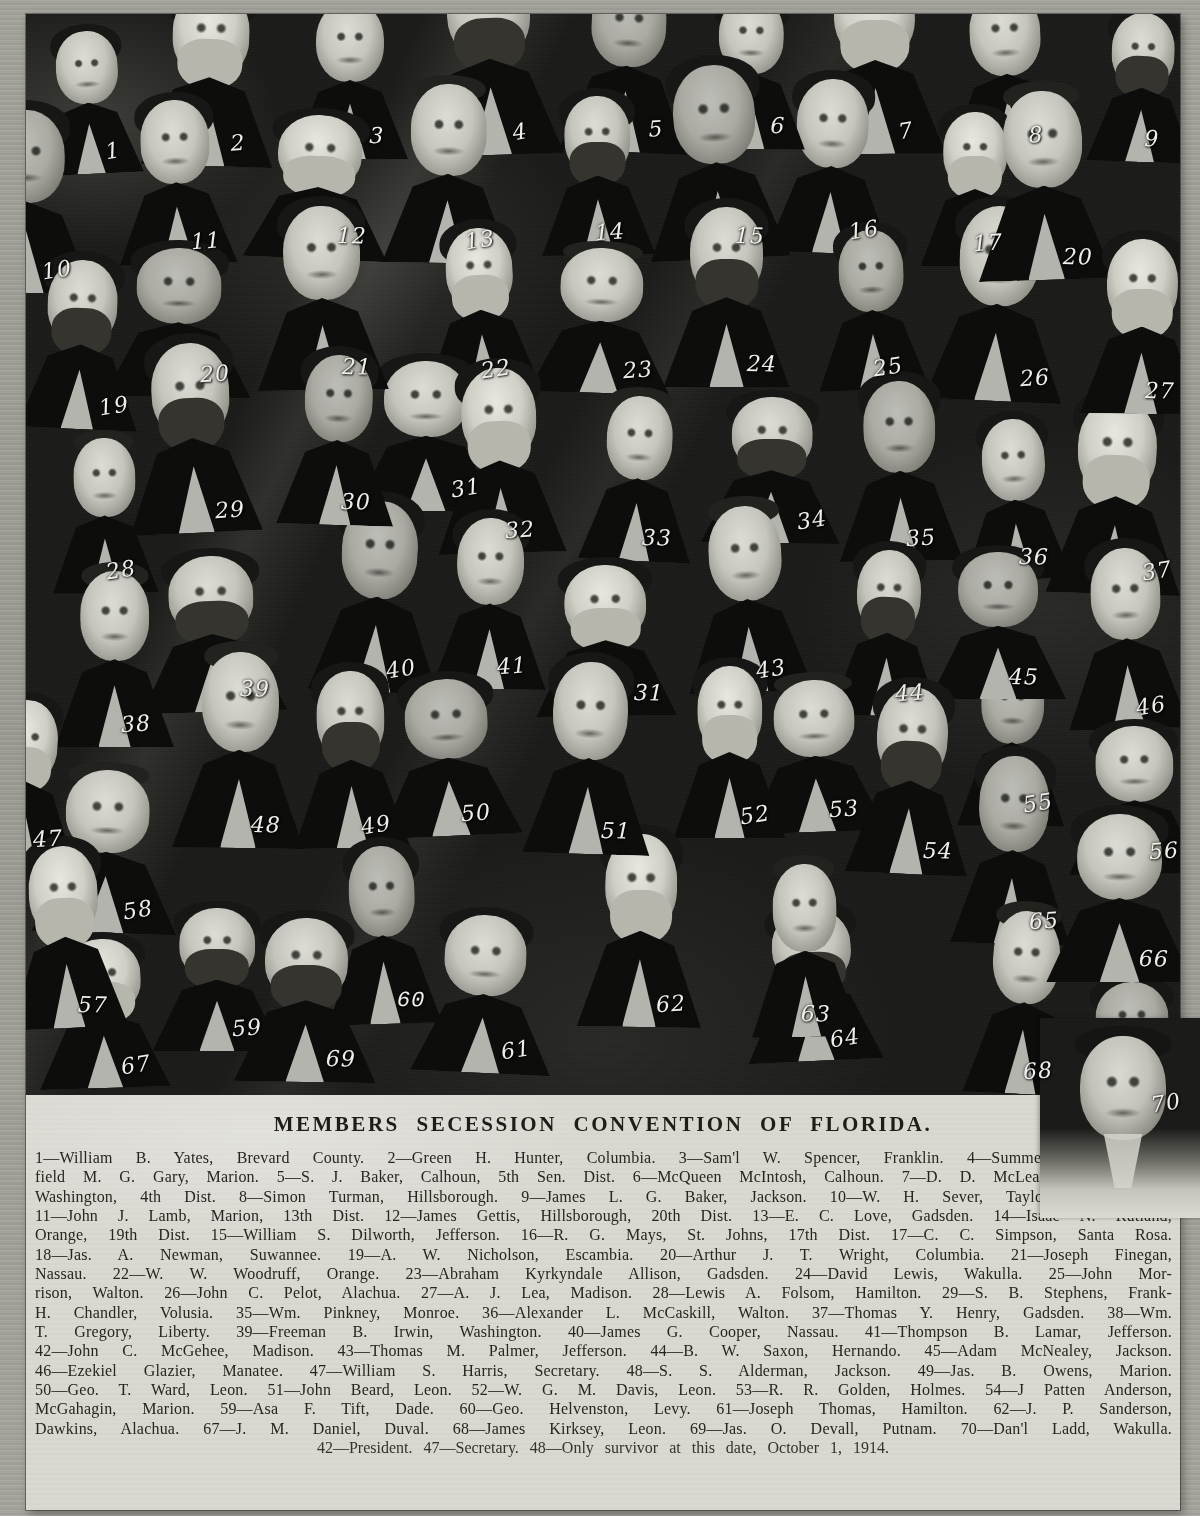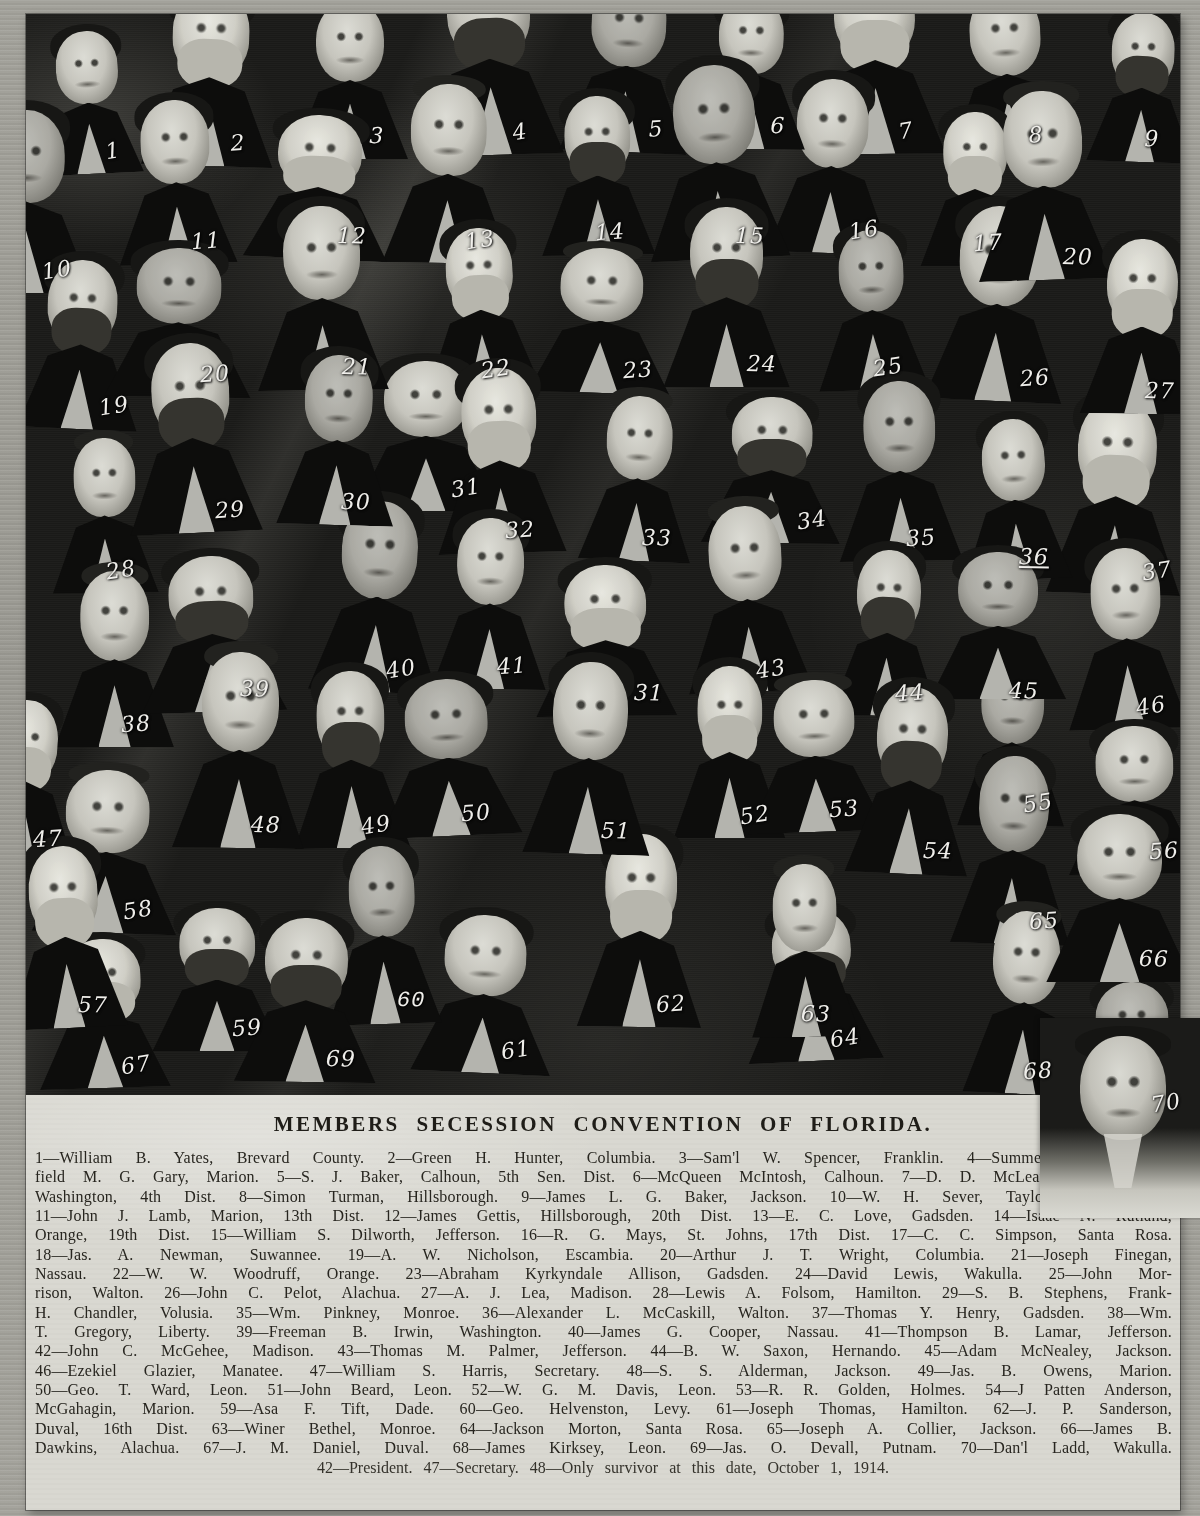--- a/index.html
+++ b/index.html
@@ -562,21 +562,20 @@
         <div class="cap-line">Orange, 19th Dist.  15—William S. Dilworth, Jefferson.  16—R. G. Mays, St. Johns, 17th Dist.  17—C. C. Simpson, Santa Rosa.</div>
         <div class="cap-line">18—Jas. A. Newman, Suwannee.  19—A. W. Nicholson, Escambia.  20—Arthur J. T. Wright, Columbia.  21—Joseph Finegan,</div>
         <div class="cap-line">Nassau.  22—W. W. Woodruff, Orange.  23—Abraham Kyrkyndale Allison, Gadsden.  24—David Lewis, Wakulla.  25—John Mor-</div>
         <div class="cap-line">rison, Walton.  26—John C. Pelot, Alachua.  27—A. J. Lea, Madison.  28—Lewis A. Folsom, Hamilton.  29—S. B. Stephens, Frank-</div>
         <div class="cap-line">H. Chandler, Volusia.  35—Wm. Pinkney, Monroe.  36—Alexander L. McCaskill, Walton.  37—Thomas Y. Henry, Gadsden.  38—Wm.</div>
         <div class="cap-line">T. Gregory, Liberty.  39—Freeman B. Irwin, Washington.  40—James G. Cooper, Nassau.  41—Thompson B. Lamar, Jefferson.</div>
         <div class="cap-line">42—John C. McGehee, Madison.  43—Thomas M. Palmer, Jefferson.  44—B. W. Saxon, Hernando.  45—Adam McNealey, Jackson.</div>
         <div class="cap-line">46—Ezekiel Glazier, Manatee.  47—William S. Harris, Secretary.  48—S. S. Alderman, Jackson.  49—Jas. B. Owens, Marion.</div>
         <div class="cap-line">50—Geo. T. Ward, Leon.  51—John Beard, Leon.  52—W. G. M. Davis, Leon.  53—R. R. Golden, Holmes.  54—J Patten Anderson,</div>
         <div class="cap-line">McGahagin, Marion.  59—Asa F. Tift, Dade.  60—Geo. Helvenston, Levy.  61—Joseph Thomas, Hamilton.  62—J. P. Sanderson,</div>
-        <div class="cap-line">Duval, 16th Dist.  63—Winer Bethel, Monroe.  64—Jackson Morton, Santa Rosa.  65—Joseph A. Collier, Jackson.  66—James B.</div>
         <div class="cap-line">Dawkins, Alachua.  67—J. M. Daniel, Duval.  68—James Kirksey, Leon.  69—Jas. O. Devall, Putnam.  70—Dan'l Ladd, Wakulla.</div>
       </div>
     <div class="cap-footer">42—President.   47—Secretary.   48—Only survivor at this date, October 1, 1914.</div>
   </div>
   <div id="labels">
       <span class="num" style="left: 87px; top: 138px; transform: translate(-50%, -55%) rotate(-9deg);">1</span>
       <span class="num" style="left: 212px; top: 130px; transform: translate(-50%, -55%) rotate(-4deg);">2</span>
       <span class="num" style="left: 351px; top: 123px; transform: translate(-50%, -55%) rotate(1deg);">3</span>
       <span class="num" style="left: 494px; top: 119px; transform: translate(-50%, -55%) rotate(-9deg);">4</span>
       <span class="num" style="left: 630px; top: 116px; transform: translate(-50%, -55%) rotate(-4deg);">5</span>
@@ -603,30 +602,30 @@
       <span class="num" style="left: 1009px; top: 365px; transform: translate(-50%, -55%) rotate(-4deg);">26</span>
       <span class="num" style="left: 1134px; top: 378px; transform: translate(-50%, -55%) rotate(1deg);">27</span>
       <span class="num" style="left: 95px; top: 557px; transform: translate(-50%, -55%) rotate(-9deg);">28</span>
       <span class="num" style="left: 204px; top: 497px; transform: translate(-50%, -55%) rotate(-4deg);">29</span>
       <span class="num" style="left: 330px; top: 489px; transform: translate(-50%, -55%) rotate(1deg);">30</span>
       <span class="num" style="left: 440px; top: 475px; transform: translate(-50%, -55%) rotate(-9deg);">31</span>
       <span class="num" style="left: 494px; top: 517px; transform: translate(-50%, -55%) rotate(-4deg);">32</span>
       <span class="num" style="left: 631px; top: 525px; transform: translate(-50%, -55%) rotate(1deg);">33</span>
       <span class="num" style="left: 786px; top: 507px; transform: translate(-50%, -55%) rotate(-9deg);">34</span>
       <span class="num" style="left: 895px; top: 525px; transform: translate(-50%, -55%) rotate(-4deg);">35</span>
-      <span class="num" style="left: 1008px; top: 544px; transform: translate(-50%, -55%) rotate(1deg); text-decoration: underline;">36</span>
+      <span class="num" style="left: 1008px; top: 544px; transform: translate(-50%, -55%) rotate(1deg);">36</span>
       <span class="num" style="left: 1131px; top: 558px; transform: translate(-50%, -55%) rotate(-9deg);">37</span>
       <span class="num" style="left: 110px; top: 711px; transform: translate(-50%, -55%) rotate(-4deg);">38</span>
       <span class="num" style="left: 229px; top: 676px; transform: translate(-50%, -55%) rotate(1deg);">39</span>
       <span class="num" style="left: 375px; top: 656px; transform: translate(-50%, -55%) rotate(-9deg);">40</span>
       <span class="num" style="left: 486px; top: 653px; transform: translate(-50%, -55%) rotate(-4deg);">41</span>
       <span class="num" style="left: 623px; top: 680px; transform: translate(-50%, -55%) rotate(1deg);">31</span>
       <span class="num" style="left: 745px; top: 656px; transform: translate(-50%, -55%) rotate(-9deg);">43</span>
       <span class="num" style="left: 884px; top: 680px; transform: translate(-50%, -55%) rotate(-4deg);">44</span>
-      <span class="num" style="left: 998px; top: 678px; transform: translate(-50%, -55%) rotate(1deg);">45</span>
+      <span class="num" style="left: 998px; top: 664px; transform: translate(-50%, -55%) rotate(1deg);">45</span>
       <span class="num" style="left: 1125px; top: 693px; transform: translate(-50%, -55%) rotate(-9deg);">46</span>
       <span class="num" style="left: 22px; top: 826px; transform: translate(-50%, -55%) rotate(-4deg);">47</span>
       <span class="num" style="left: 240px; top: 812px; transform: translate(-50%, -55%) rotate(1deg);">48</span>
       <span class="num" style="left: 350px; top: 812px; transform: translate(-50%, -55%) rotate(-9deg);">49</span>
       <span class="num" style="left: 450px; top: 800px; transform: translate(-50%, -55%) rotate(-4deg);">50</span>
       <span class="num" style="left: 590px; top: 818px; transform: translate(-50%, -55%) rotate(1deg); font-style: italic;">51</span>
       <span class="num" style="left: 729px; top: 802px; transform: translate(-50%, -55%) rotate(-9deg);">52</span>
       <span class="num" style="left: 818px; top: 796px; transform: translate(-50%, -55%) rotate(-4deg);">53</span>
       <span class="num" style="left: 912px; top: 838px; transform: translate(-50%, -55%) rotate(1deg);">54</span>
       <span class="num" style="left: 1012px; top: 790px; transform: translate(-50%, -55%) rotate(-9deg);">55</span>

